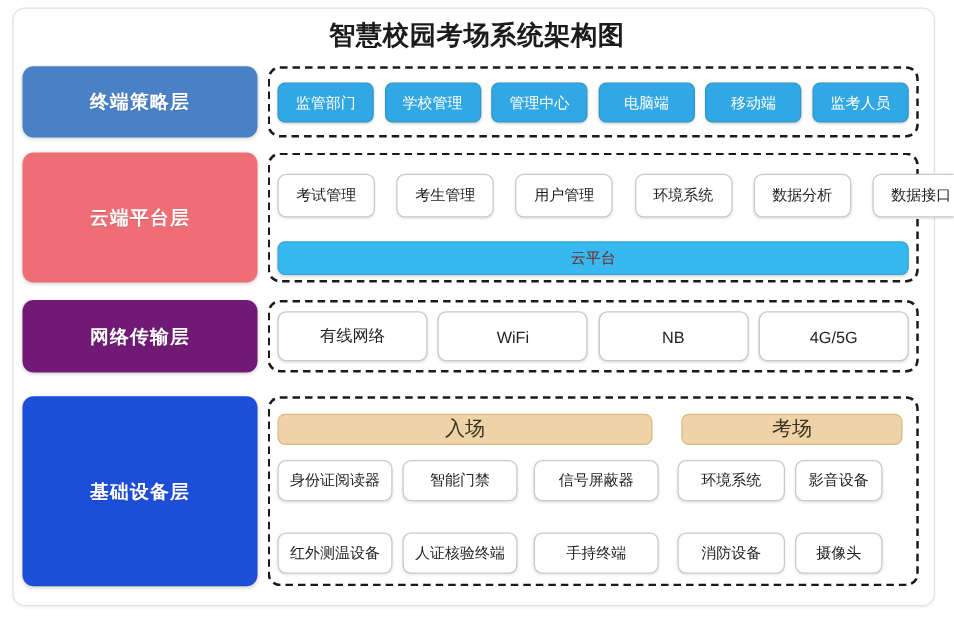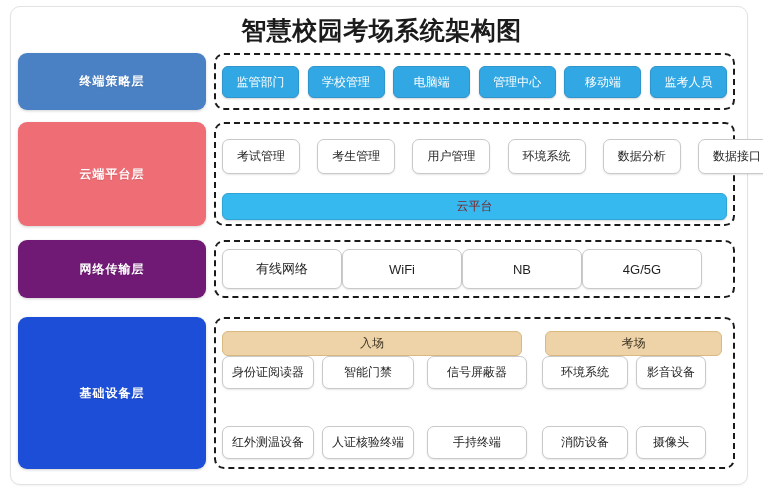--- a/index.html
+++ b/index.html
@@ -33,37 +33,37 @@
     box-sizing: border-box;
     box-shadow: 0 1px 2px rgba(0,0,0,0.05);
   }
 
   .diagram-title {
     position: absolute;
     left: 0;
     top: 14px;
     width: 763px;
     text-align: center;
-    font-size: 25px;
+    font-size: 21px;
     font-weight: bold;
     color: #1b1b1b;
     letter-spacing: 0.5px;
   }
 
   
   .layer-label {
     position: absolute;
     left: 18px;
     width: 188px;
     border-radius: 9px;
     display: flex;
     align-items: center;
     justify-content: center;
     color: #ffffff;
-    font-size: 12px;
+    font-size: 15px;
     font-weight: bold;
     letter-spacing: 1px;
     box-sizing: border-box;
     box-shadow: 0 1px 3px rgba(0,0,0,0.18);
     text-shadow: 0 1px 1px rgba(0,0,0,0.12);
   }
   #label-terminal { top: 53px;  height: 57px;  background: #4a81c4; }
   #label-cloud    { top: 122px; height: 104px; background: #ef6e76; }
   #label-network  { top: 240px; height: 58px;  background: #701a75; }
   #label-base     { top: 317px; height: 152px; background: #1d4ed8; }
@@ -143,48 +143,49 @@
     display: flex;
     align-items: center;
     justify-content: center;
     box-sizing: border-box;
     box-shadow: 0 1px 2px rgba(0,0,0,0.15);
   }
 
   
   #row-network {
     left: 222px; top: 249px; width: 505px;
+    justify-content: space-between;
   }
   #row-network .chip-white { width: 120px; height: 40px; font-size: 13px; }
 
   
   .group-bar {
     position: absolute;
     height: 25px;
     background: #edd3a7;
     border: 1px solid #d9b97f;
     border-radius: 6px;
     color: #3d3323;
-    font-size: 12px;
+    font-size: 16px;
     display: flex;
     align-items: center;
     justify-content: center;
     box-sizing: border-box;
   }
   #group-entry { left: 222px; top: 331px; width: 300px; }
   #group-exam  { left: 545px; top: 331px; width: 177px; }
 
   .base-row {
     position: absolute;
     left: 222px;
     width: 500px;
     display: flex;
     align-items: center;
   }
-  #base-row-1 { top: 356px; }
+  #base-row-1 { top: 368px; }
   #base-row-2 { top: 426px; }
   .base-row .chip-white { height: 33px; font-size: 12px; }
   .base-row .gap-left { width: 92px; margin-right: 8px; }
   .base-row .gap-mid  { width: 92px; margin-right: 13px; }
   .base-row .gap-wide { width: 100px; margin-right: 15px; }
   .base-row .gap-r1   { width: 86px; margin-right: 8px; text-align: center; }
   .base-row .gap-r2   { width: 70px; }
 </style>
 </head>
 <body>
@@ -195,22 +196,22 @@
 
   <div class="diagram-title">智慧校园考场系统架构图</div>
 
   <div class="layer-label" id="label-terminal">
     <span>终端策略层</span>
   </div>
   <div class="dashed-region" id="region-terminal"></div>
   <div class="chip-row" id="row-terminal">
     <div class="chip-blue">监管部门</div>
     <div class="chip-blue">学校管理</div>
+    <div class="chip-blue">管理中心</div>
     <div class="chip-blue">电脑端</div>
-    <div class="chip-blue">管理中心</div>
     <div class="chip-blue">移动端</div>
     <div class="chip-blue">监考人员</div>
   </div>
 
   <div class="layer-label" id="label-cloud">
     <span>云端平台层</span>
   </div>
   <div class="dashed-region" id="region-cloud"></div>
   <div class="chip-row" id="row-cloud-modules">
     <div class="chip-white">考试管理</div>

